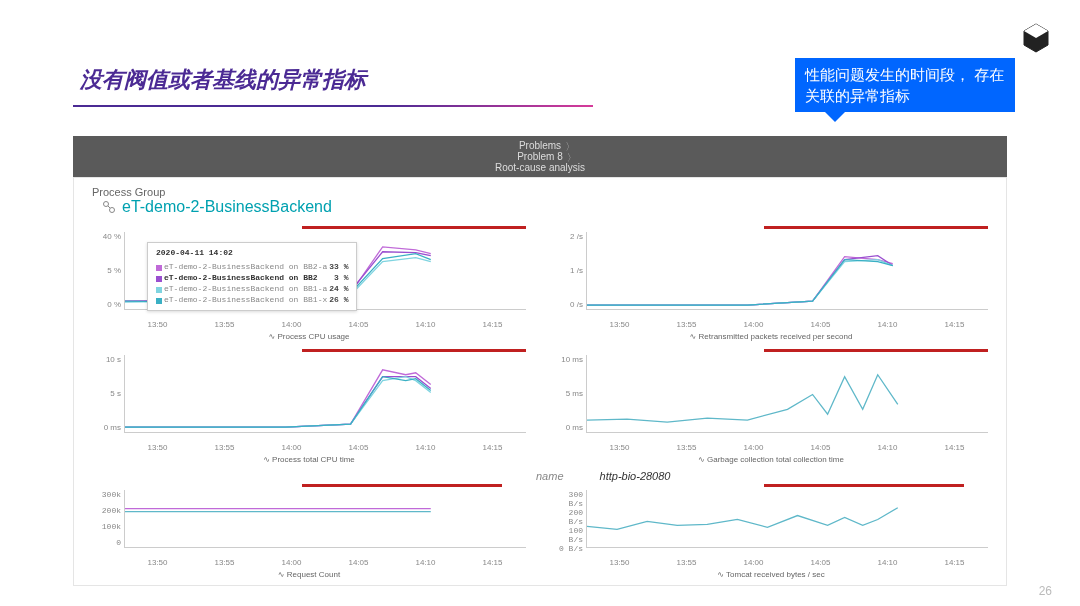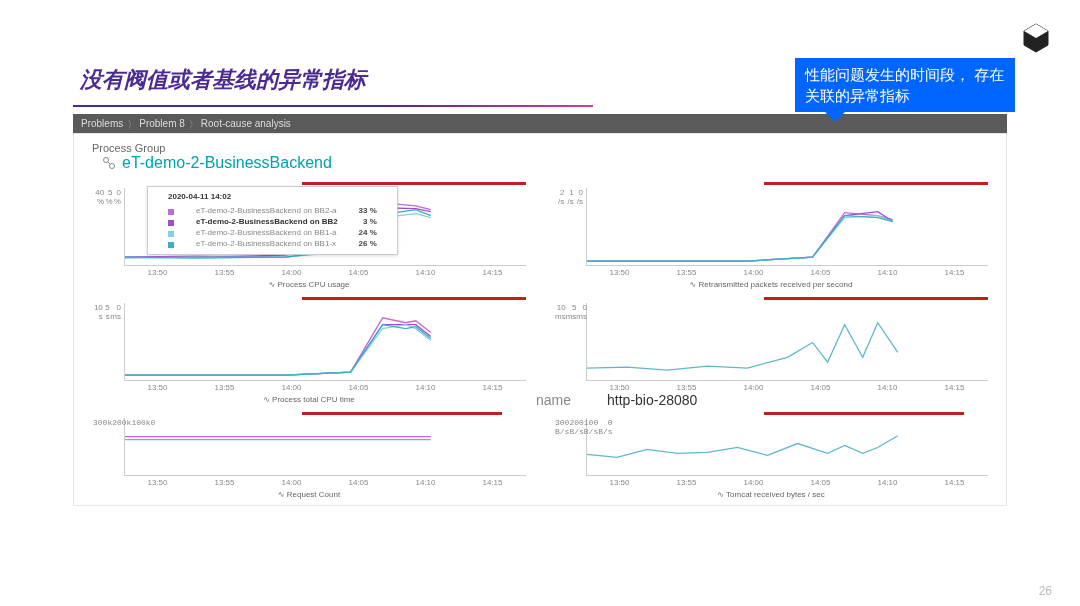--- a/index.html
+++ b/index.html
@@ -1,43 +1,43 @@
 <!DOCTYPE html>
 <html><head>
 <meta charset="utf-8">
 <style>
 * { box-sizing: border-box; margin: 0; padding: 0; }
 body { font-family: Arial, "Microsoft YaHei", sans-serif; background: #fff; width: 1080px; height: 606px; position: relative; overflow: hidden; }
-.header { position: relative; height: 114px; }
+.header { position: relative; height: 136px; }
 .title { position: absolute; left: 80px; top: 65px; font-size: 22px; font-weight: bold; color: #4b2a94; font-style: italic; }
 .title-underline { position: absolute; left: 73px; top: 105px; width: 520px; height: 2px; background: linear-gradient(90deg, #4b2a94 0%, #4b2a94 60%, #d63b9a 100%); }
 .callout { position: absolute; right: 65px; top: 58px; width: 220px; background: #0066ff; color: #fff; font-size: 15px; padding: 6px 10px; line-height: 1.4; }
 .callout::after { content: ""; position: absolute; left: 30px; bottom: -10px; border-left: 10px solid transparent; border-right: 10px solid transparent; border-top: 10px solid #0066ff; }
 .logo { position: absolute; right: 28px; top: 22px; width: 32px; height: 32px; }
 .page-num { position: absolute; right: 28px; bottom: 8px; font-size: 12px; color: #bbb; }
-.breadcrumb { background: #5a5a5a; color: #ddd; font-size: 10px; padding: 4px 0; display: flex; align-items: center; margin: 0 73px; }
+.breadcrumb { background: #5a5a5a; color: #ddd; font-size: 10px; padding: 4px 0; display: flex; align-items: center; margin: 0 73px; flex-direction: column; }
 .breadcrumb span { padding: 0 8px; position: relative; }
 .breadcrumb span:not(:last-child)::after { content: "〉"; position: absolute; right: -6px; color: #aaa; }
 .content { margin: 0 73px; background: #fff; border: 1px solid #e5e5e5; padding: 8px 18px 0; }
 .pg-label { font-size: 11px; color: #666; margin-bottom: 0; }
 .pg-link { display: flex; align-items: center; gap: 6px; color: #00a1b0; font-size: 16px; margin-bottom: 10px; margin-left: 10px; }
 .charts { display: grid; grid-template-columns: 1fr 1fr; gap: 2px 28px; }
 .chart-wrap { position: relative; }
 .redbar { height: 3px; background: #c02020; margin-left: 210px; margin-bottom: 3px; }
 .chart { position: relative; height: 78px; border-left: 1px solid #ccc; border-bottom: 1px solid #ccc; margin-left: 32px; }
-.ylabels { position: absolute; left: -32px; top: 0; bottom: 0; width: 28px; display: flex; flex-direction: row; justify-content: space-between; font-size: 8px; color: #888; text-align: right; }
-.xlabels { display: flex; justify-content: space-around; font-size: 8px; color: #888; margin-left: 32px; margin-top: 2px; }
+.ylabels { position: absolute; left: -32px; top: 0; bottom: 0; width: 28px; display: flex; flex-direction: column; justify-content: space-between; font-size: 8px; color: #888; text-align: right; }
+.xlabels { display: flex; justify-content: space-around; font-size: 8px; color: #888; margin-left: 32px; margin-top: 10px; }
 .caption { text-align: center; font-size: 8px; color: #666; margin-top: 3px; margin-bottom: 6px; }
 .caption::before { content: "∿ "; }
-.subname { font-size: 14px; color: #888; margin-left: -18px; }
+.subname { font-size: 11px; color: #888; margin-left: -18px; font-style: italic; }
 .subname .val { color: #333; margin-left: 36px; }
 svg.lines { position: absolute; inset: 0; width: 100%; height: 100%; }
-.tooltip { position: absolute; left: 55px; top: 4px; background: #fff; border: 1px solid #ccc; font-size: 8px; padding: 5px 20px; box-shadow: 0 1px 3px rgba(0,0,0,0.15); z-index: 5; }
+.tooltip { position: absolute; left: 55px; top: 16px; background: #fff; border: 1px solid #ccc; font-size: 8px; padding: 5px 8px; box-shadow: 0 1px 3px rgba(0,0,0,0.15); z-index: 5; font-family: Liberation Mono, monospace; }
 .tooltip .dt { font-weight: bold; color: #333; margin-bottom: 4px; }
-.tooltip .row { display: flex; align-items: flex-end; justify-content: space-between; gap: 22px; padding: 1px 0; color: #888; }
+.tooltip .row { display: flex; align-items: flex-end; justify-content: space-between; gap: 2px; padding: 1px 0; color: #888; }
 .tooltip .sw { width: 6px; height: 6px; display: inline-block; }
 .tooltip .row .lbl { flex: 1; white-space: nowrap; }
 .tooltip .row .v { color: #444; font-weight: bold; }
 .chart-small { height: 58px; font-family: Liberation Mono, monospace; }
 .redbar-short { height: 3px; background: #c02020; margin-left: 210px; margin-bottom: 3px; width: 200px; }
 </style>
 </head>
 <body>
 
 <div class="header">
@@ -184,20 +184,21 @@
         </svg>
       </div>
       <div class="xlabels">
         <span>13:50</span>
           <span>13:55</span>
           <span>14:00</span>
           <span>14:05</span>
           <span>14:10</span>
           <span>14:15</span>
       </div>
+      <div class="caption">Garbage collection total collection time</div>
       <div class="subname"><span>name</span><span class="val">http-bio-28080</span></div>
     </div>
 
     <div class="chart-wrap">
       <div class="redbar-short"></div>
       <div class="chart chart-small">
         <div class="ylabels">
           <span>300k</span>
             <span>200k</span>
             <span>100k</span>

